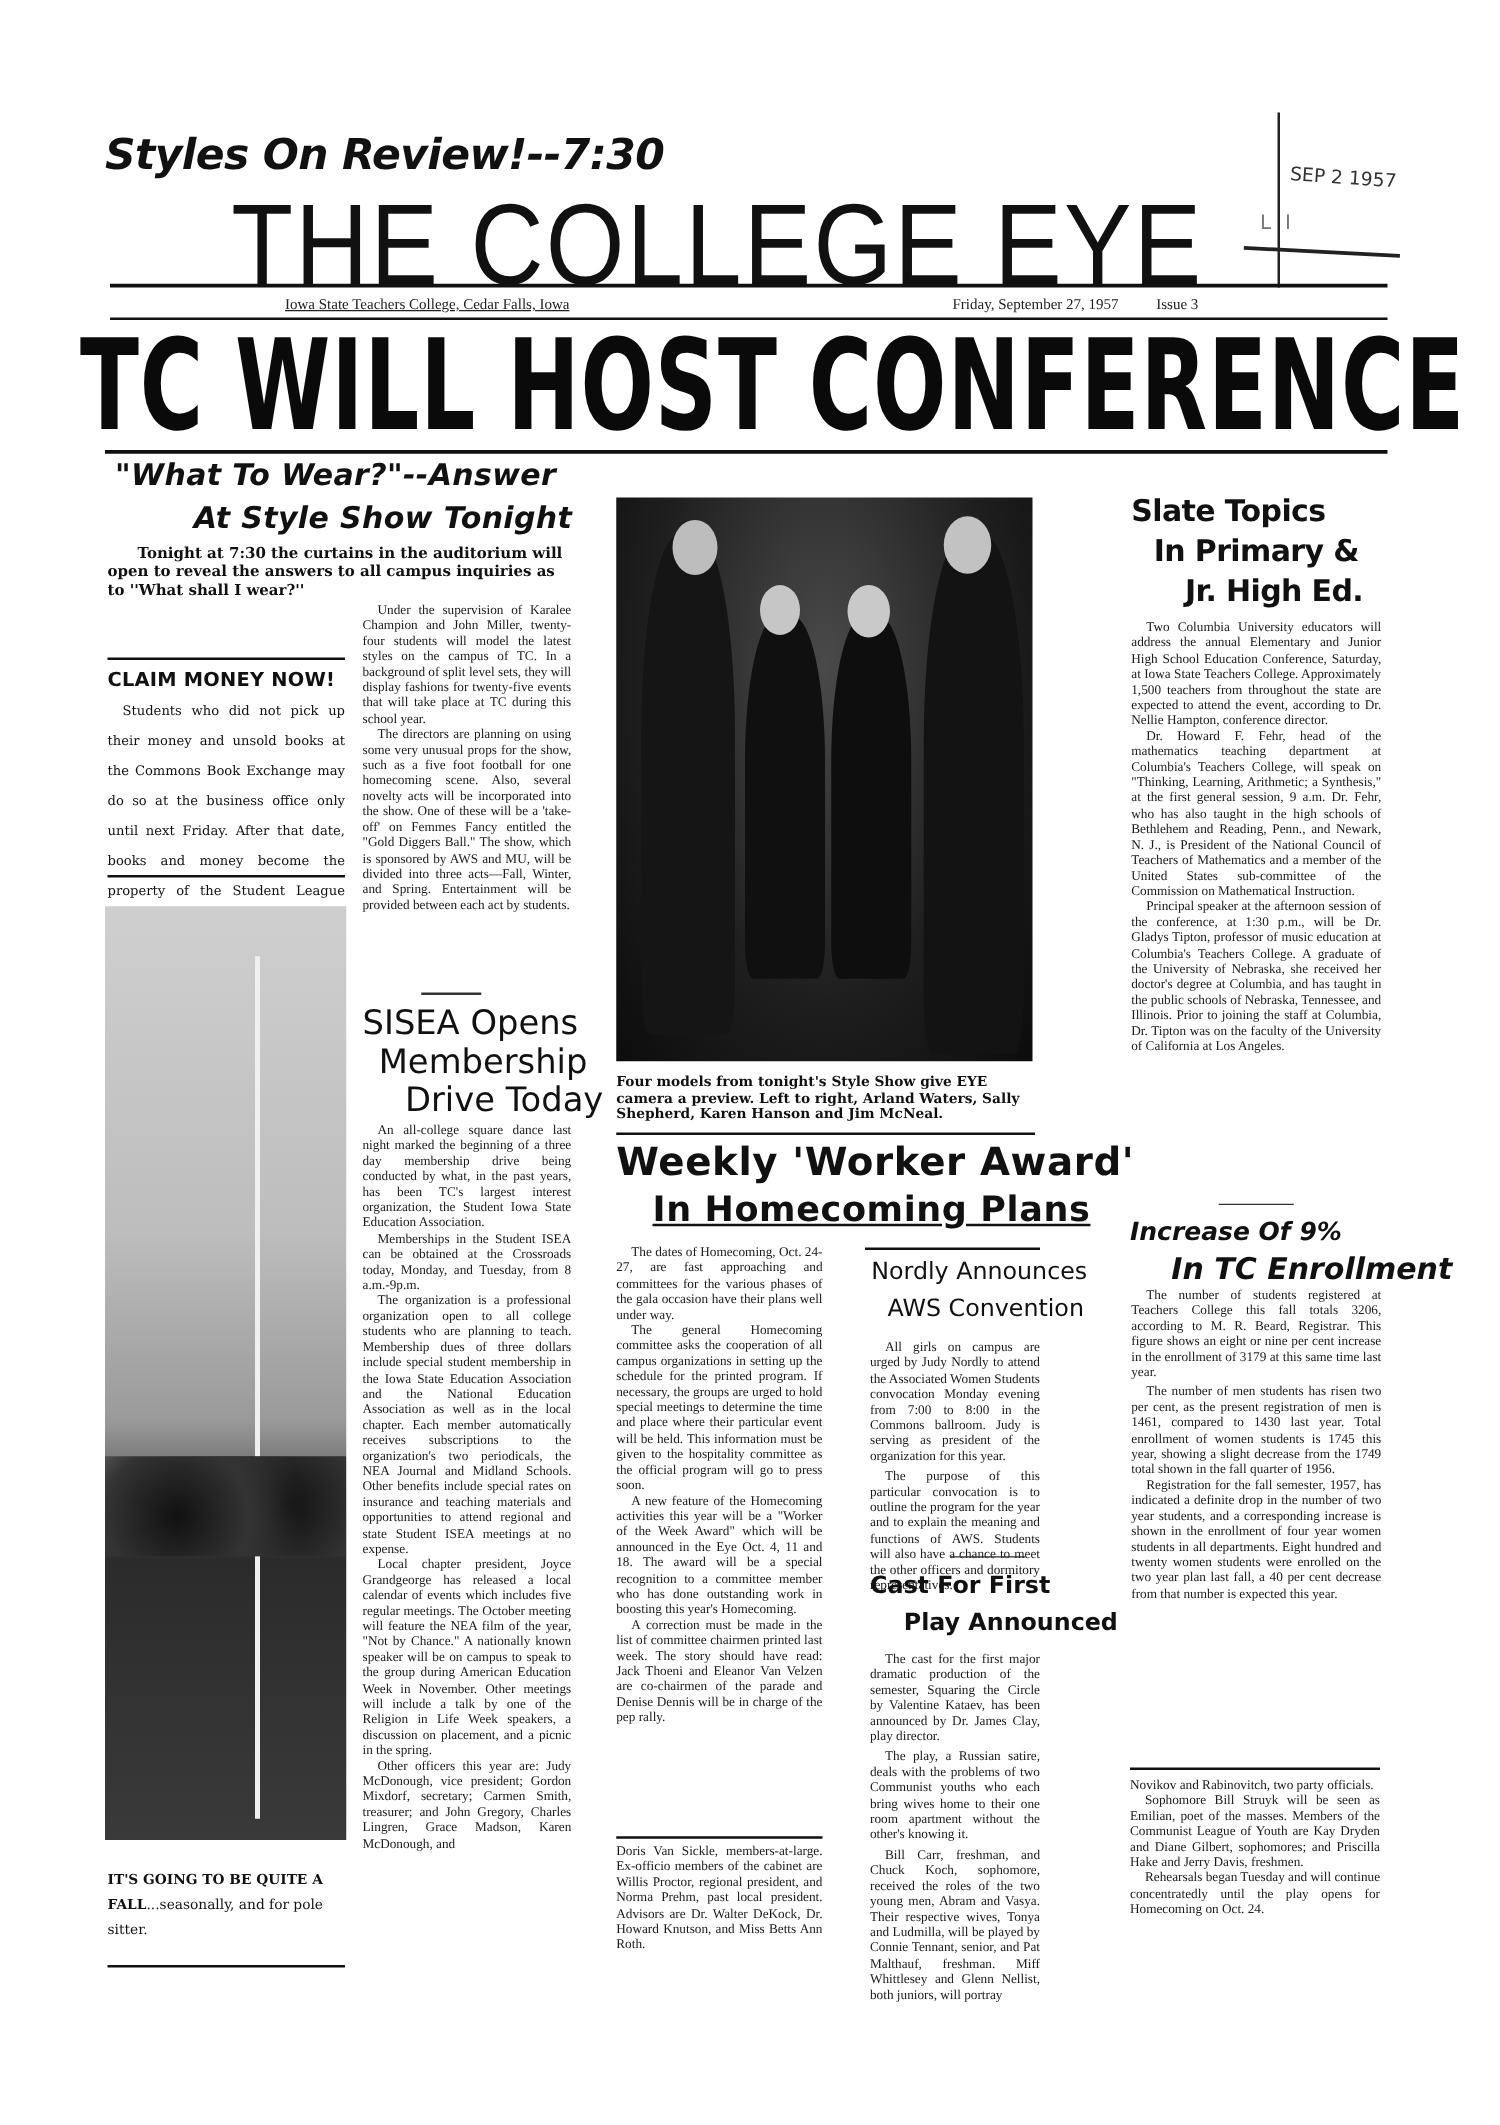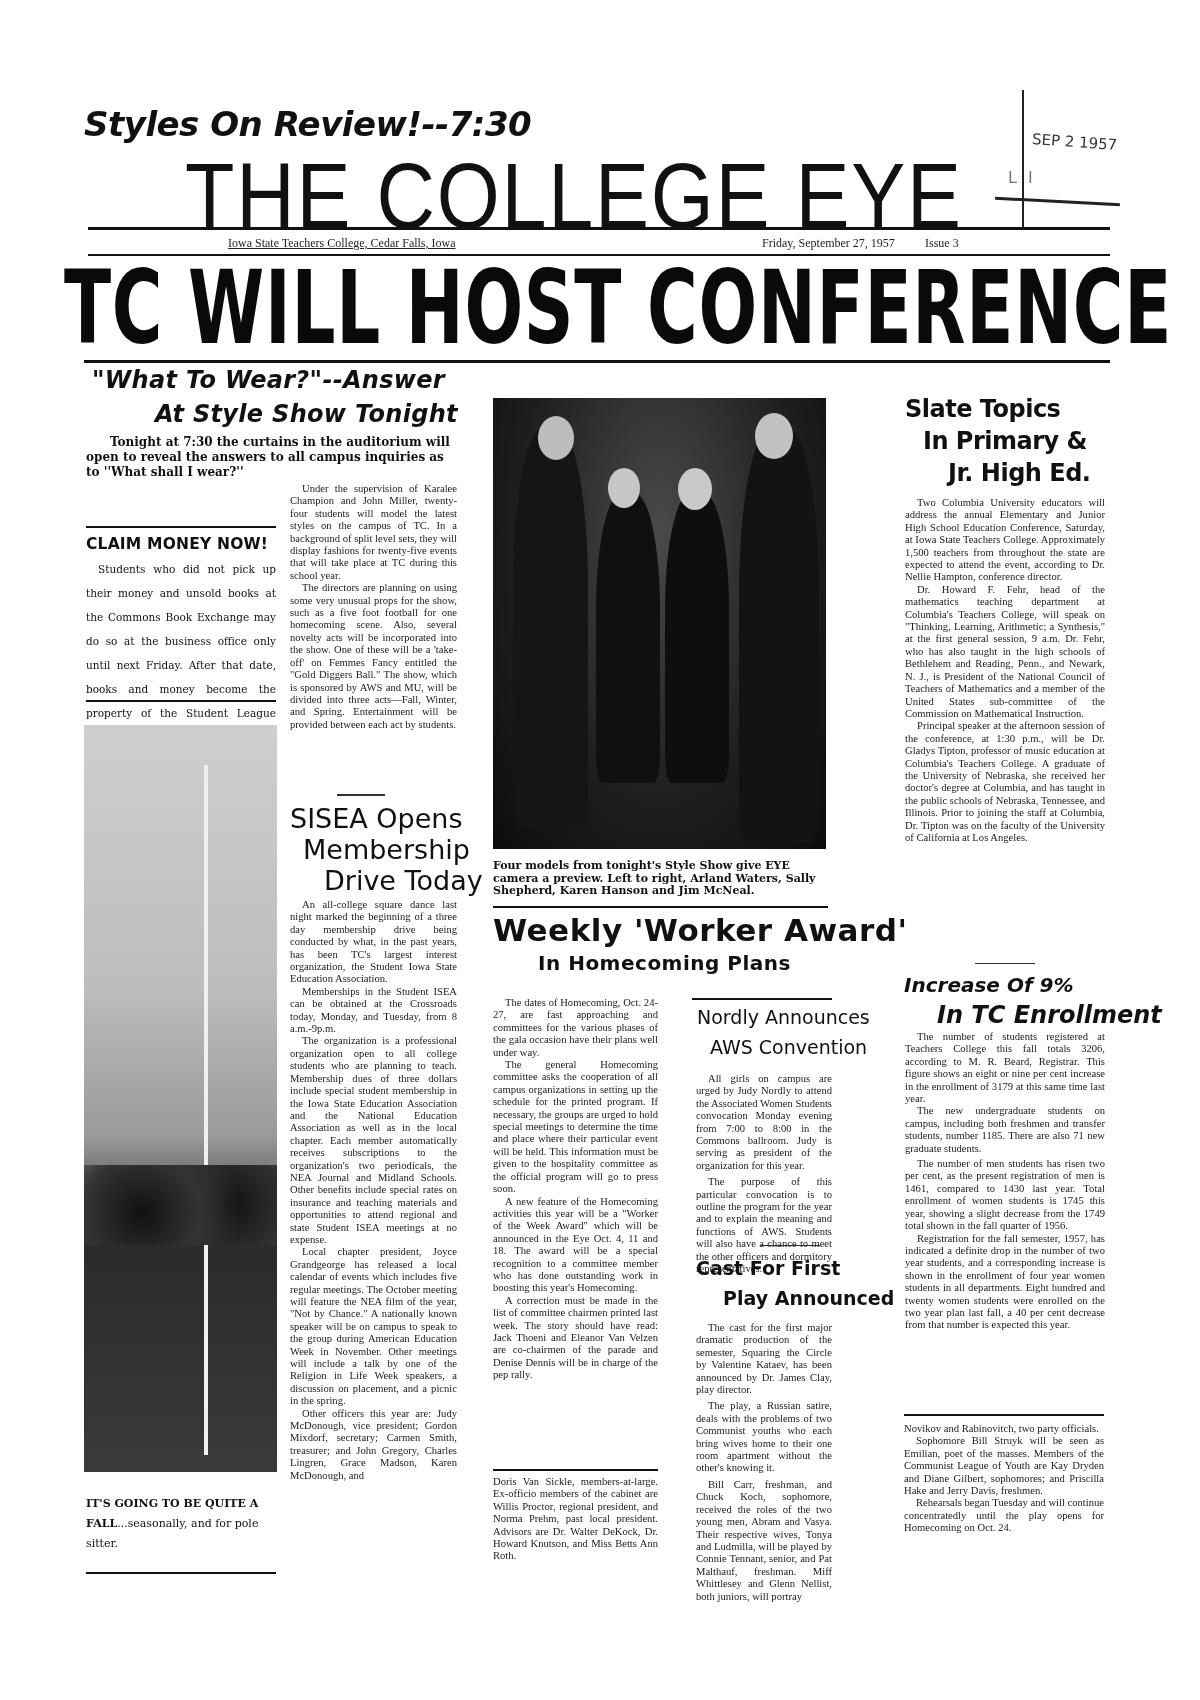--- a/index.html
+++ b/index.html
@@ -106,21 +106,21 @@
   <div class="fig" style="left:115px; top:70px; width:32px; height:40px; background:#c6c6c6; border-radius:50%;"></div>
   <div class="fig" style="left:172px; top:95px; width:64px; height:290px; background:#0e0e0e;"></div>
   <div class="fig" style="left:185px; top:70px; width:34px; height:42px; background:#c9c9c9; border-radius:50%;"></div>
   <div class="fig" style="left:246px; top:30px; width:80px; height:415px; background:#131313;"></div>
   <div class="fig" style="left:262px; top:15px; width:38px; height:46px; background:#c2c2c2; border-radius:50%;"></div>
 </div>
 <div class="abs caption" style="left:493px; top:860px; width:335px;">Four models from tonight's Style Show give EYE camera a preview. Left to right, Arland Waters, Sally Shepherd, Karen Hanson and Jim McNeal.</div>
 <div class="abs rule" style="left:493px; top:906px; width:335px; height:2px;"></div>
 
 <div class="abs hl-sans" style="left:493px; top:914px; font-size:31px; letter-spacing:0.5px;">Weekly 'Worker Award'</div>
-<div class="abs hl-sans" style="left:538px; top:953px; font-size:20px; letter-spacing:0.5px;">In Homecoming Plans</div>
+<div class="abs hl-sans" style="left:522px; top:953px; font-size:28px; letter-spacing:0.5px;text-decoration:underline;">In Homecoming Plans</div>
 <div class="abs body-text" style="left:493px; top:997px; width:165px;">
   <p>The dates of Homecoming, Oct. 24-27, are fast approaching and committees for the various phases of the gala occasion have their plans well under way.</p>
   <p>The general Homecoming committee asks the cooperation of all campus organizations in setting up the schedule for the printed program. If necessary, the groups are urged to hold special meetings to determine the time and place where their particular event will be held. This information must be given to the hospitality committee as the official program will go to press soon.</p>
   <p>A new feature of the Homecoming activities this year will be a "Worker of the Week Award" which will be announced in the Eye Oct. 4, 11 and 18. The award will be a special recognition to a committee member who has done outstanding work in boosting this year's Homecoming.</p>
   <p>A correction must be made in the list of committee chairmen printed last week. The story should have read: Jack Thoeni and Eleanor Van Velzen are co-chairmen of the parade and Denise Dennis will be in charge of the pep rally.</p>
 </div>
 <div class="abs rule" style="left:493px; top:1469px; width:165px; height:2px;"></div>
 <div class="abs body-text" style="left:493px; top:1476px; width:165px;">
   <p style="text-indent:0;">Doris Van Sickle, members-at-large. Ex-officio members of the cabinet are Willis Proctor, regional president, and Norma Prehm, past local president. Advisors are Dr. Walter DeKock, Dr. Howard Knutson, and Miss Betts Ann Roth.</p>
 </div>
@@ -149,21 +149,20 @@
   <p>Two Columbia University educators will address the annual Elementary and Junior High School Education Conference, Saturday, at Iowa State Teachers College. Approximately 1,500 teachers from throughout the state are expected to attend the event, according to Dr. Nellie Hampton, conference director.</p>
   <p>Dr. Howard F. Fehr, head of the mathematics teaching department at Columbia's Teachers College, will speak on "Thinking, Learning, Arithmetic; a Synthesis," at the first general session, 9 a.m. Dr. Fehr, who has also taught in the high schools of Bethlehem and Reading, Penn., and Newark, N. J., is President of the National Council of Teachers of Mathematics and a member of the United States sub-committee of the Commission on Mathematical Instruction.</p>
   <p>Principal speaker at the afternoon session of the conference, at 1:30 p.m., will be Dr. Gladys Tipton, professor of music education at Columbia's Teachers College. A graduate of the University of Nebraska, she received her doctor's degree at Columbia, and has taught in the public schools of Nebraska, Tennessee, and Illinois. Prior to joining the staff at Columbia, Dr. Tipton was on the faculty of the University of California at Los Angeles.</p>
 </div>
 <div class="abs short-rule" style="left:975px; top:963px; width:60px; height:1px;"></div>
 
 <div class="abs hl-sans hl-italic" style="left:904px; top:975px; font-size:20px;">Increase Of 9%</div>
 <div class="abs hl-sans hl-italic" style="left:937px; top:1003px; font-size:24px;">In TC Enrollment</div>
 <div class="abs body-text" style="left:905px; top:1031px; width:200px;">
   <p>The number of students registered at Teachers College this fall totals 3206, according to M. R. Beard, Registrar. This figure shows an eight or nine per cent increase in the enrollment of 3179 at this same time last year.</p>
-  <p>The new undergraduate students on campus, including both freshmen and transfer students, number 1185. There are also 71 new graduate students.</p>
   <p style="margin-top:3px;">The number of men students has risen two per cent, as the present registration of men is 1461, compared to 1430 last year. Total enrollment of women students is 1745 this year, showing a slight decrease from the 1749 total shown in the fall quarter of 1956.</p>
   <p>Registration for the fall semester, 1957, has indicated a definite drop in the number of two year students, and a corresponding increase is shown in the enrollment of four year women students in all departments. Eight hundred and twenty women students were enrolled on the two year plan last fall, a 40 per cent decrease from that number is expected this year.</p>
 </div>
 <div class="abs rule" style="left:904px; top:1414px; width:200px; height:2px;"></div>
 <div class="abs body-text" style="left:904px; top:1423px; width:200px;">
   <p style="text-indent:0;">Novikov and Rabinovitch, two party officials.</p>
   <p>Sophomore Bill Struyk will be seen as Emilian, poet of the masses. Members of the Communist League of Youth are Kay Dryden and Diane Gilbert, sophomores; and Priscilla Hake and Jerry Davis, freshmen.</p>
   <p>Rehearsals began Tuesday and will continue concentratedly until the play opens for Homecoming on Oct. 24.</p>
 </div>
 

